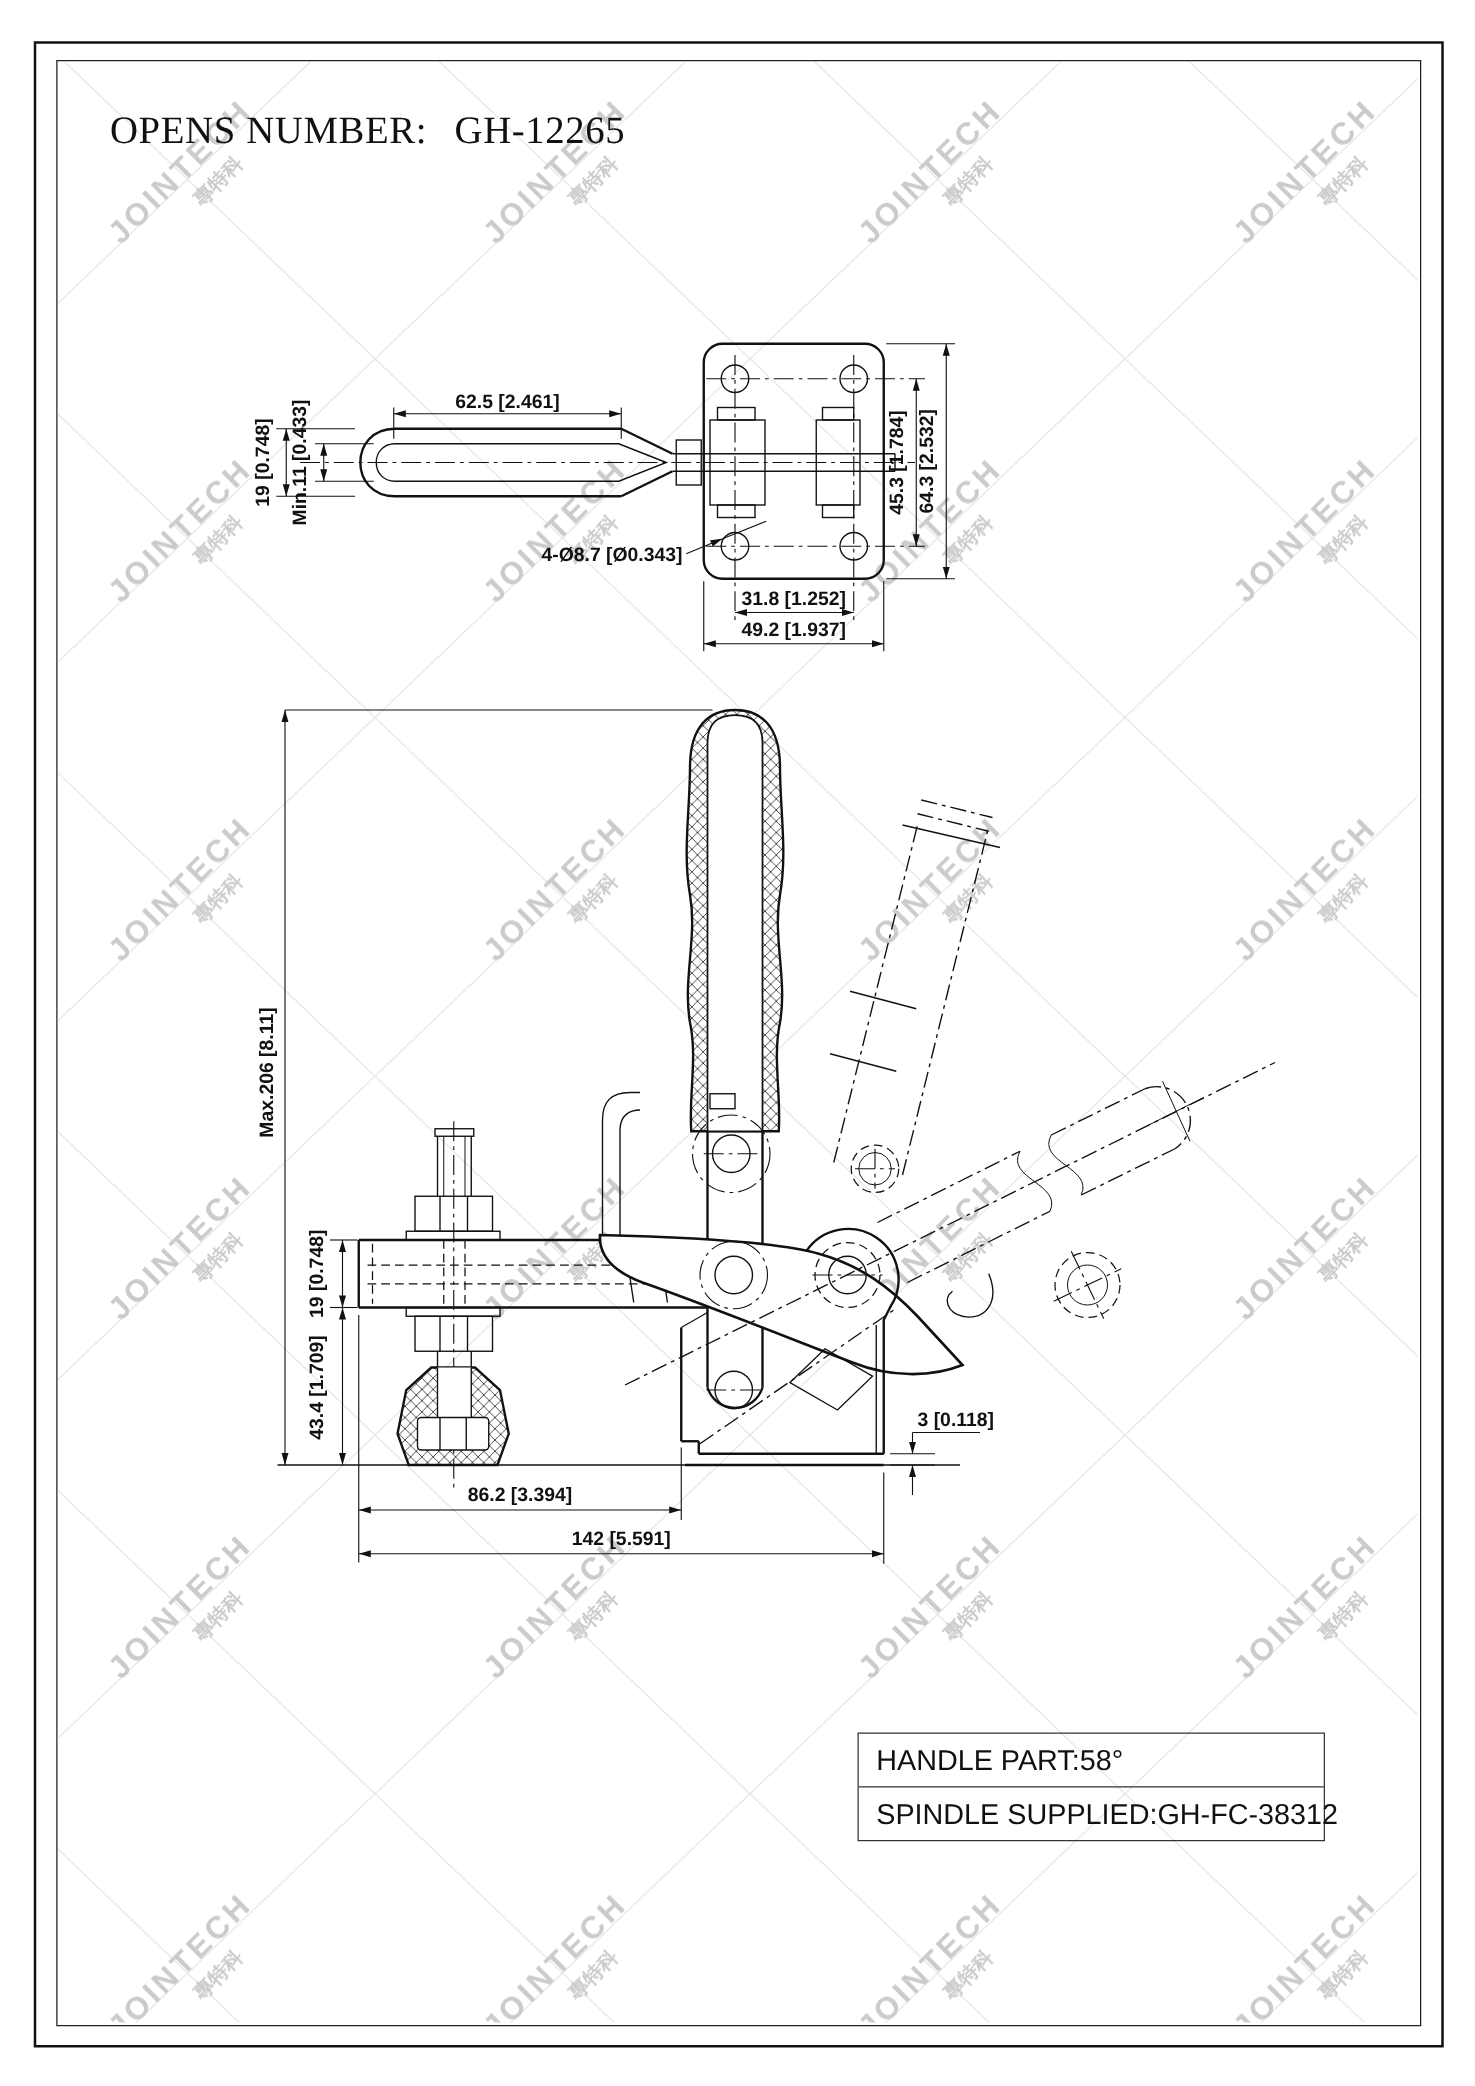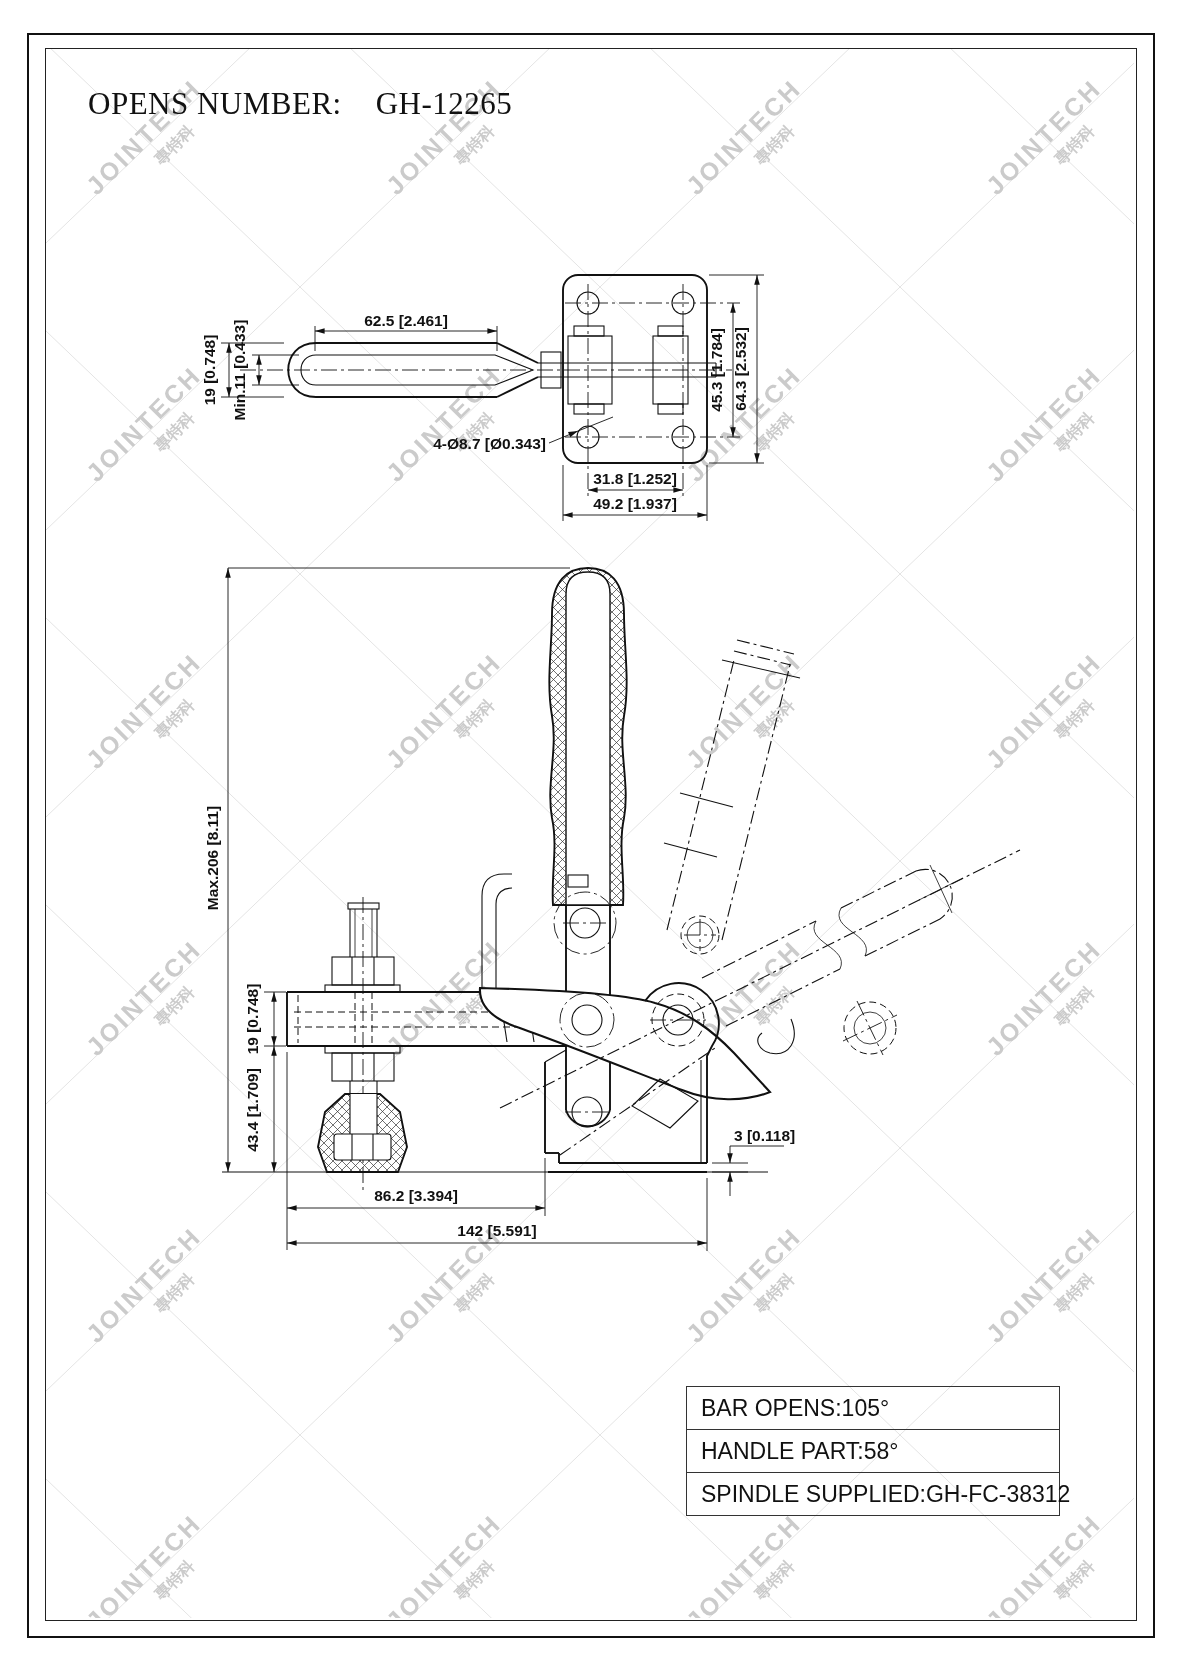--- a/index.html
+++ b/index.html
@@ -4,21 +4,21 @@
 <style>
   html,body{margin:0;padding:0;background:#ffffff;}
   #page{position:relative;width:1180px;height:1669px;background:#ffffff;overflow:hidden;
         font-family:"Liberation Sans",sans-serif;}
   #frame-outer{position:absolute;left:27px;top:33px;width:1124px;height:1601px;
         border:2.5px solid #111;}
   #frame-inner{position:absolute;left:45px;top:48px;width:1090px;height:1571px;
         border:1px solid #222;}
   #title{position:absolute;left:88px;top:86px;font-family:"Liberation Serif",serif;
         font-size:31px;color:#111;letter-spacing:.5px;white-space:nowrap;}
-  #title .pn{margin-left:34px;}
+  #title .pn{margin-left:22px;}
   svg{position:absolute;left:0;top:0;}
   .t{fill:none;stroke:#111;stroke-width:1.9;}
   .n{fill:none;stroke:#111;stroke-width:1.1;}
   .w{fill:none;stroke:#111;stroke-width:0.8;}
   .cl{fill:none;stroke:#111;stroke-width:0.9;stroke-dasharray:16 4 3 4;}
   .ph{fill:none;stroke:#111;stroke-width:1.1;stroke-dasharray:13 4 3 4;}
   .hd{fill:none;stroke:#111;stroke-width:1;stroke-dasharray:7 4;}
   .dm{fill:none;stroke:#111;stroke-width:0.9;}
   text.lbl{font-family:"Liberation Sans",sans-serif;font-weight:bold;font-size:15.5px;fill:#111;}
   #spec-table{position:absolute;left:686px;top:1386px;width:372px;border:1.5px solid #333;
@@ -264,18 +264,17 @@
   </svg>
 
   <div id="frame-outer"></div>
   <div id="frame-inner"></div>
 
   <div id="title">
     <span>OPENS NUMBER:</span><span class="pn">GH-12265</span>
   </div>
 
   <div id="spec-table">
-    <div class="spec-row">BAR OPENS:105°</div>
     <div class="spec-row">HANDLE PART:58°</div>
     <div class="spec-row">SPINDLE SUPPLIED:GH-FC-38312</div>
   </div>
 
 </div>
 
 </body></html>

